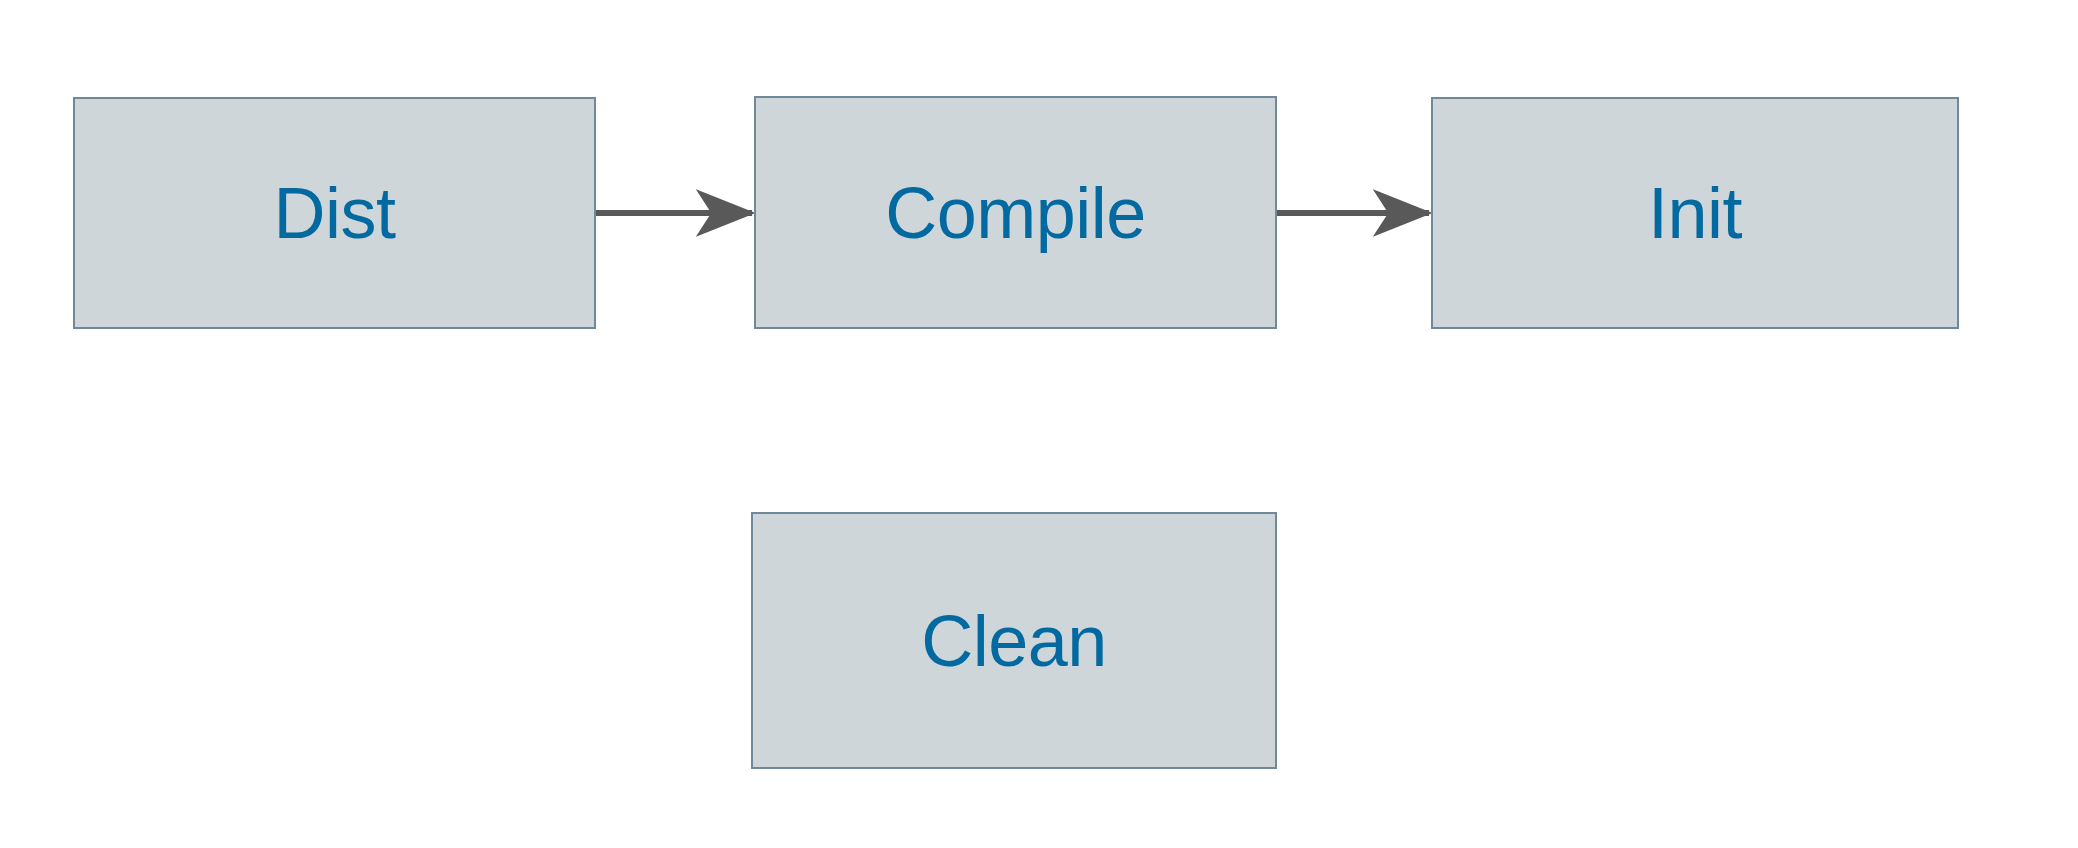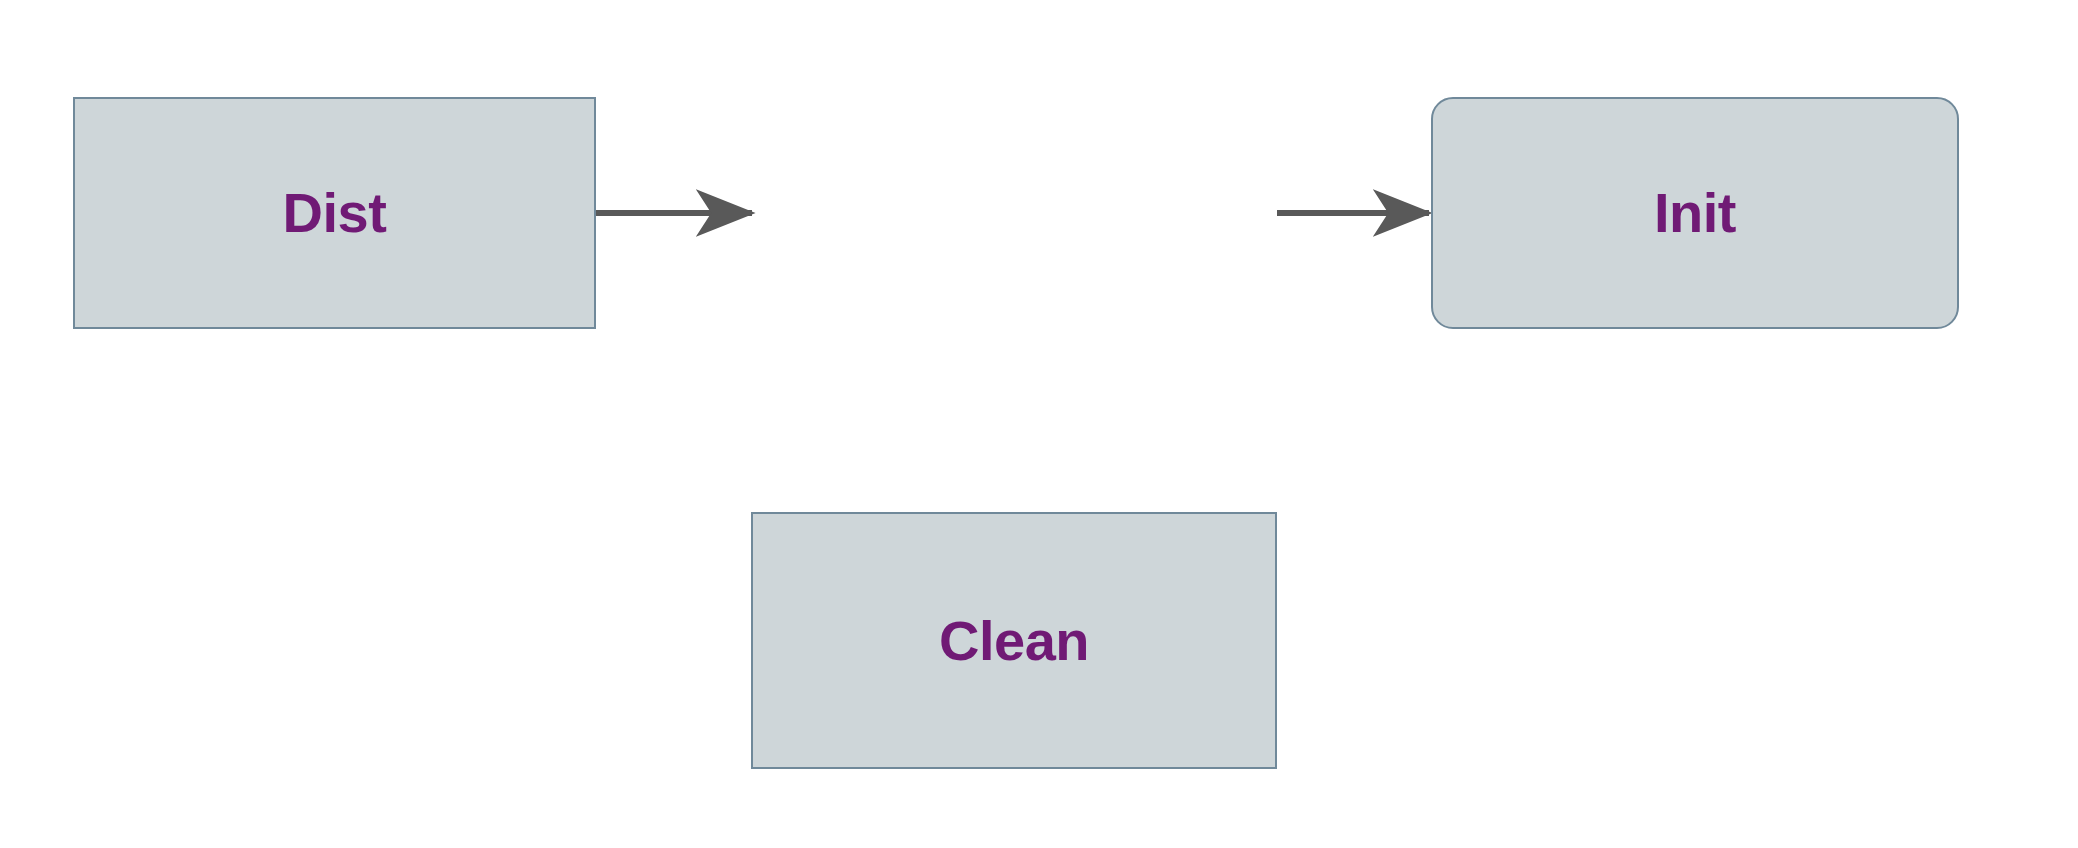--- a/index.html
+++ b/index.html
@@ -30,32 +30,32 @@
     position: absolute;
     box-sizing: border-box;
     background: #ced6d9;
     border: 2px solid #70899a;
     display: flex;
     align-items: center;
     justify-content: center;
   }
   .node-label {
     font-family: "Liberation Sans", sans-serif;
-    font-size: 56px;
+    font-size: 72px;
     line-height: 1;
-    font-weight: 700;
-    color: #701a75;
+    font-weight: 400;
+    color: #0369a1;
     letter-spacing: -0.5px;
     white-space: nowrap;
     user-select: none;
   }
   
   #node-dist    { left: 73px;   top: 97px; width: 523px; height: 232px; }
   #node-compile { left: 754px;  top: 96px; width: 523px; height: 233px; }
-  #node-init    { left: 1431px; top: 97px; width: 528px; height: 232px; border-radius: 22px; }
+  #node-init    { left: 1431px; top: 97px; width: 528px; height: 232px; }
   #node-clean   { left: 751px;  top: 512px; width: 526px; height: 257px; }
 </style>
 </head>
 <body>
 
 <div id="canvas">
 
   <svg class="edge-layer" viewBox="0 0 2078 848" width="2078" height="848" xmlns="http://www.w3.org/2000/svg">
     <defs>
       <marker id="arrowhead" markerWidth="10" markerHeight="8" refX="9.4" refY="4" orient="auto" markerUnits="strokeWidth">
@@ -69,20 +69,23 @@
 
     <g>
       <line x1="1277" y1="213" x2="1429" y2="213" stroke="#595959" stroke-width="6" marker-end="url(#arrowhead)"></line>
     </g>
   </svg>
 
   <div class="node" id="node-dist">
     <span class="node-label">Dist</span>
   </div>
 
+  <div class="node" id="node-compile">
+    <span class="node-label">Compile</span>
+  </div>
 
   <div class="node" id="node-init">
     <span class="node-label">Init</span>
   </div>
 
   <div class="node" id="node-clean">
     <span class="node-label">Clean</span>
   </div>
 
 </div>

